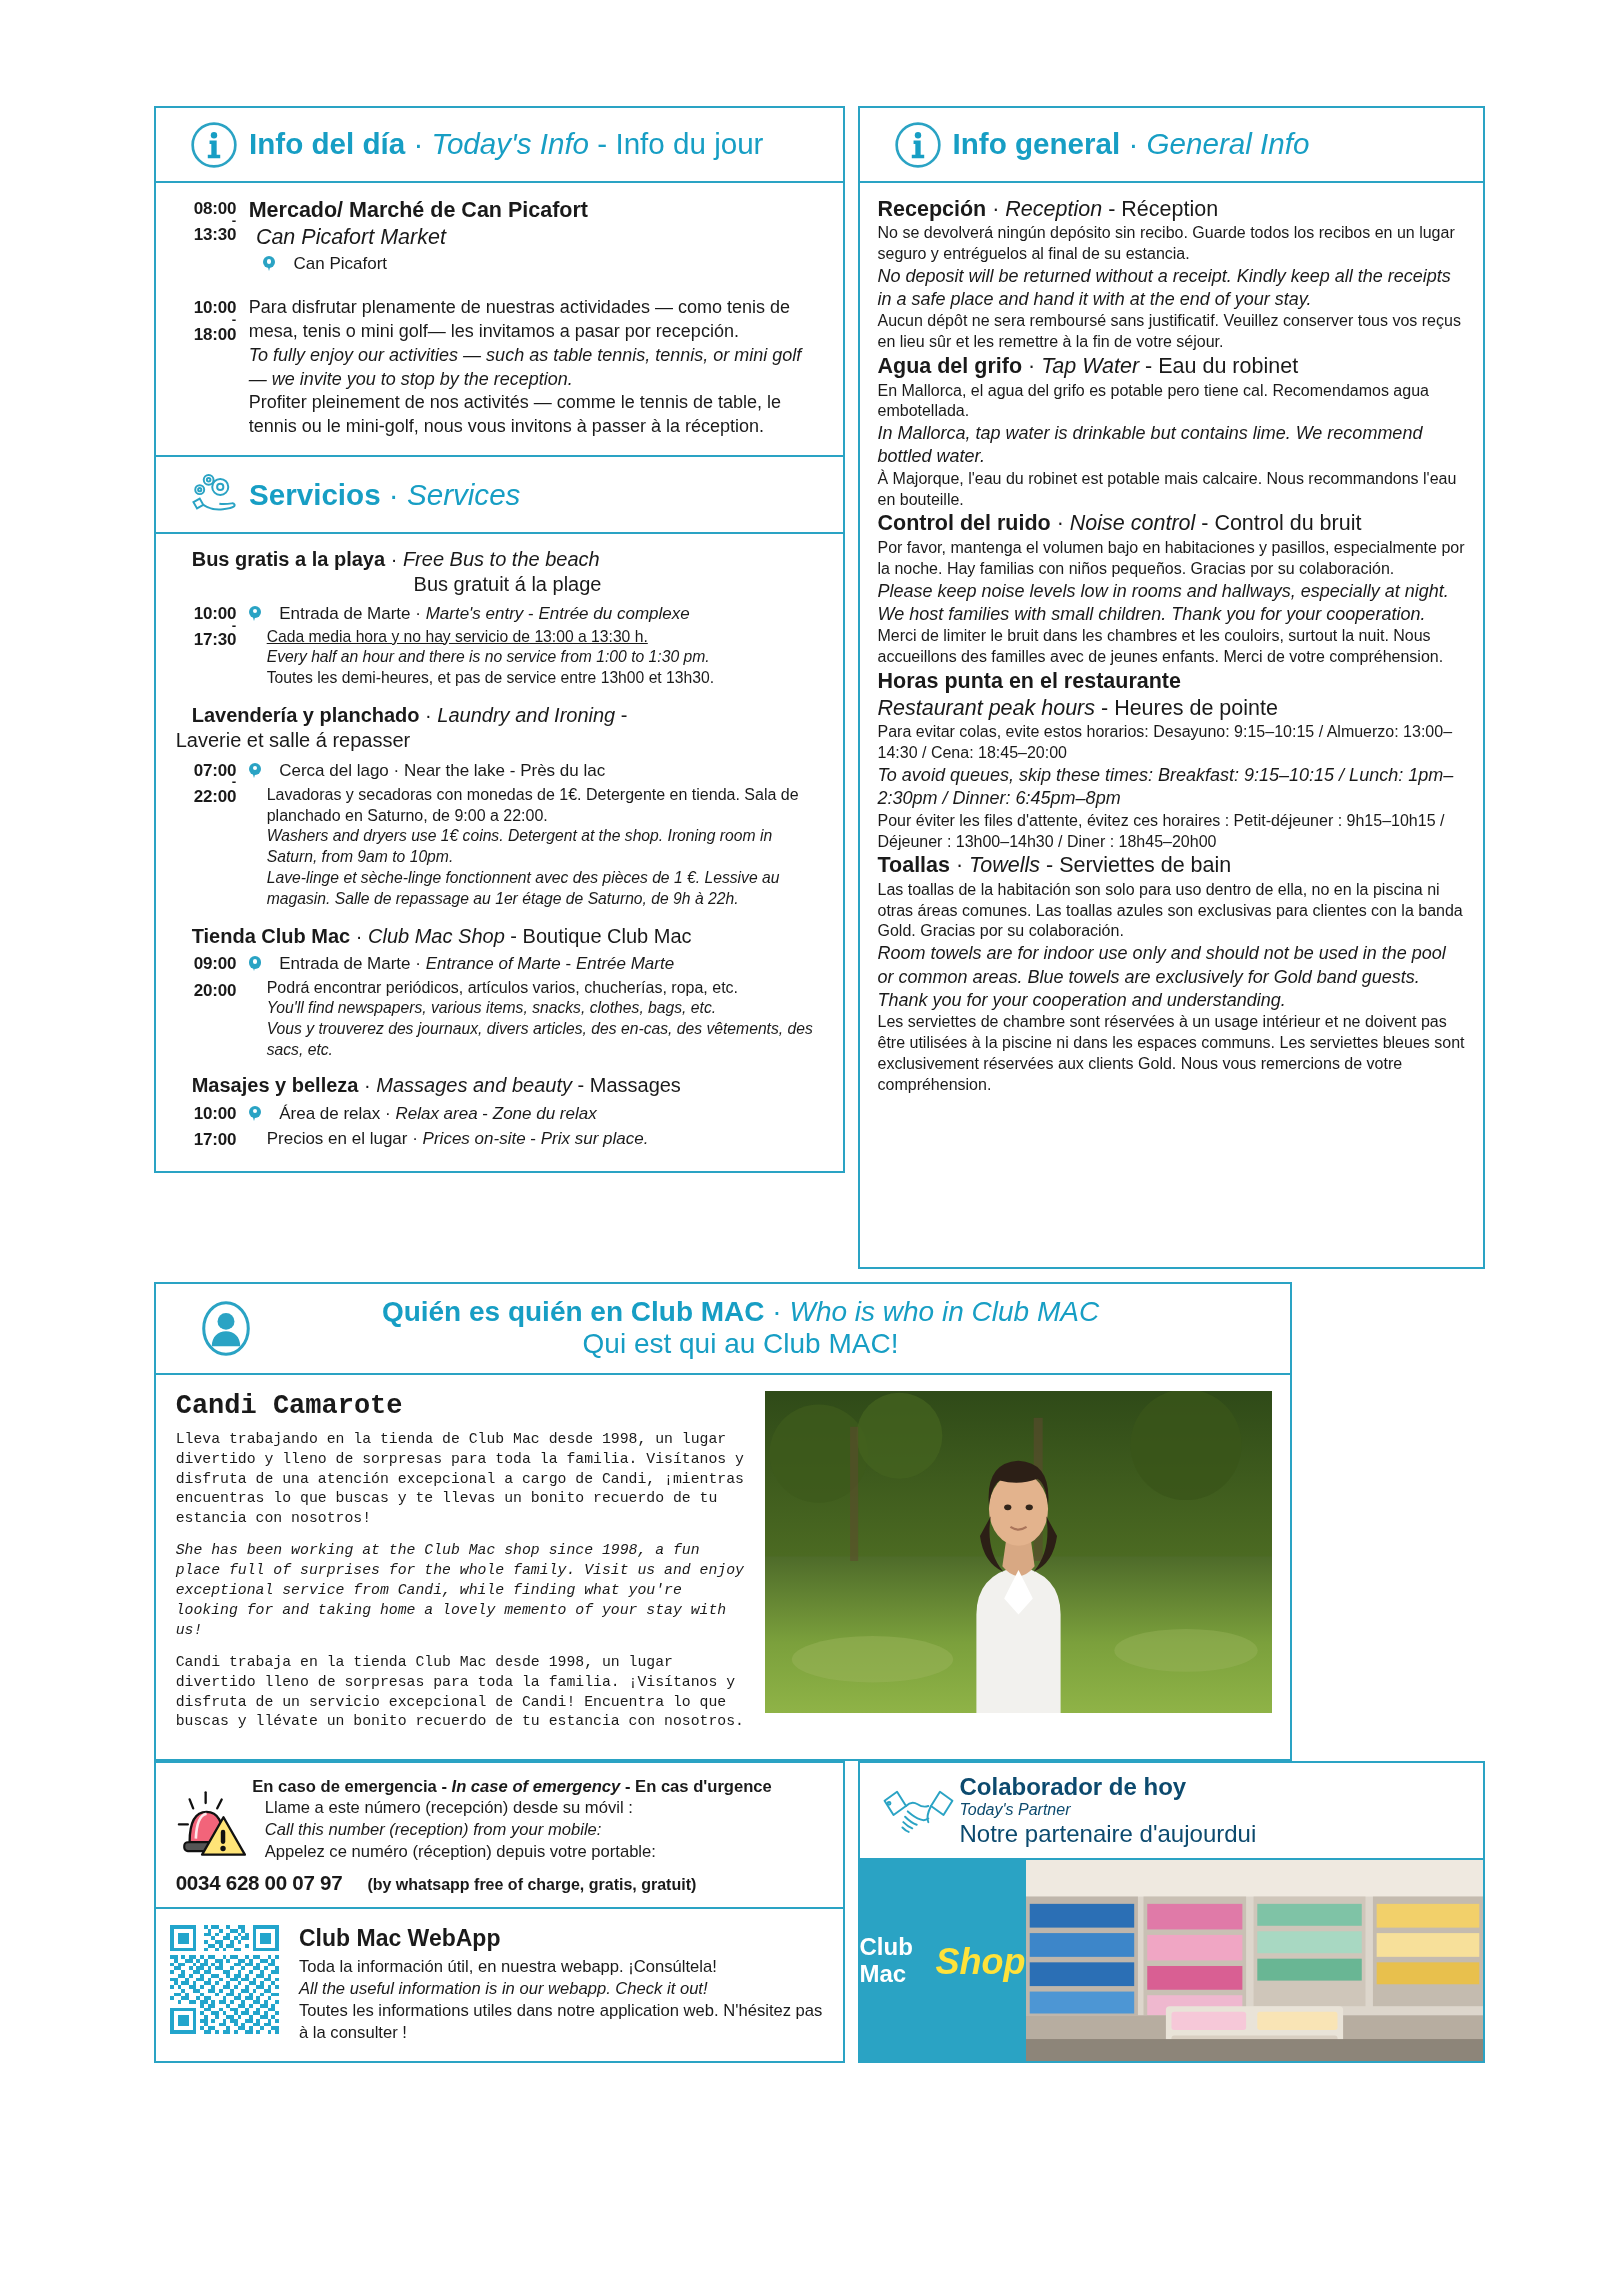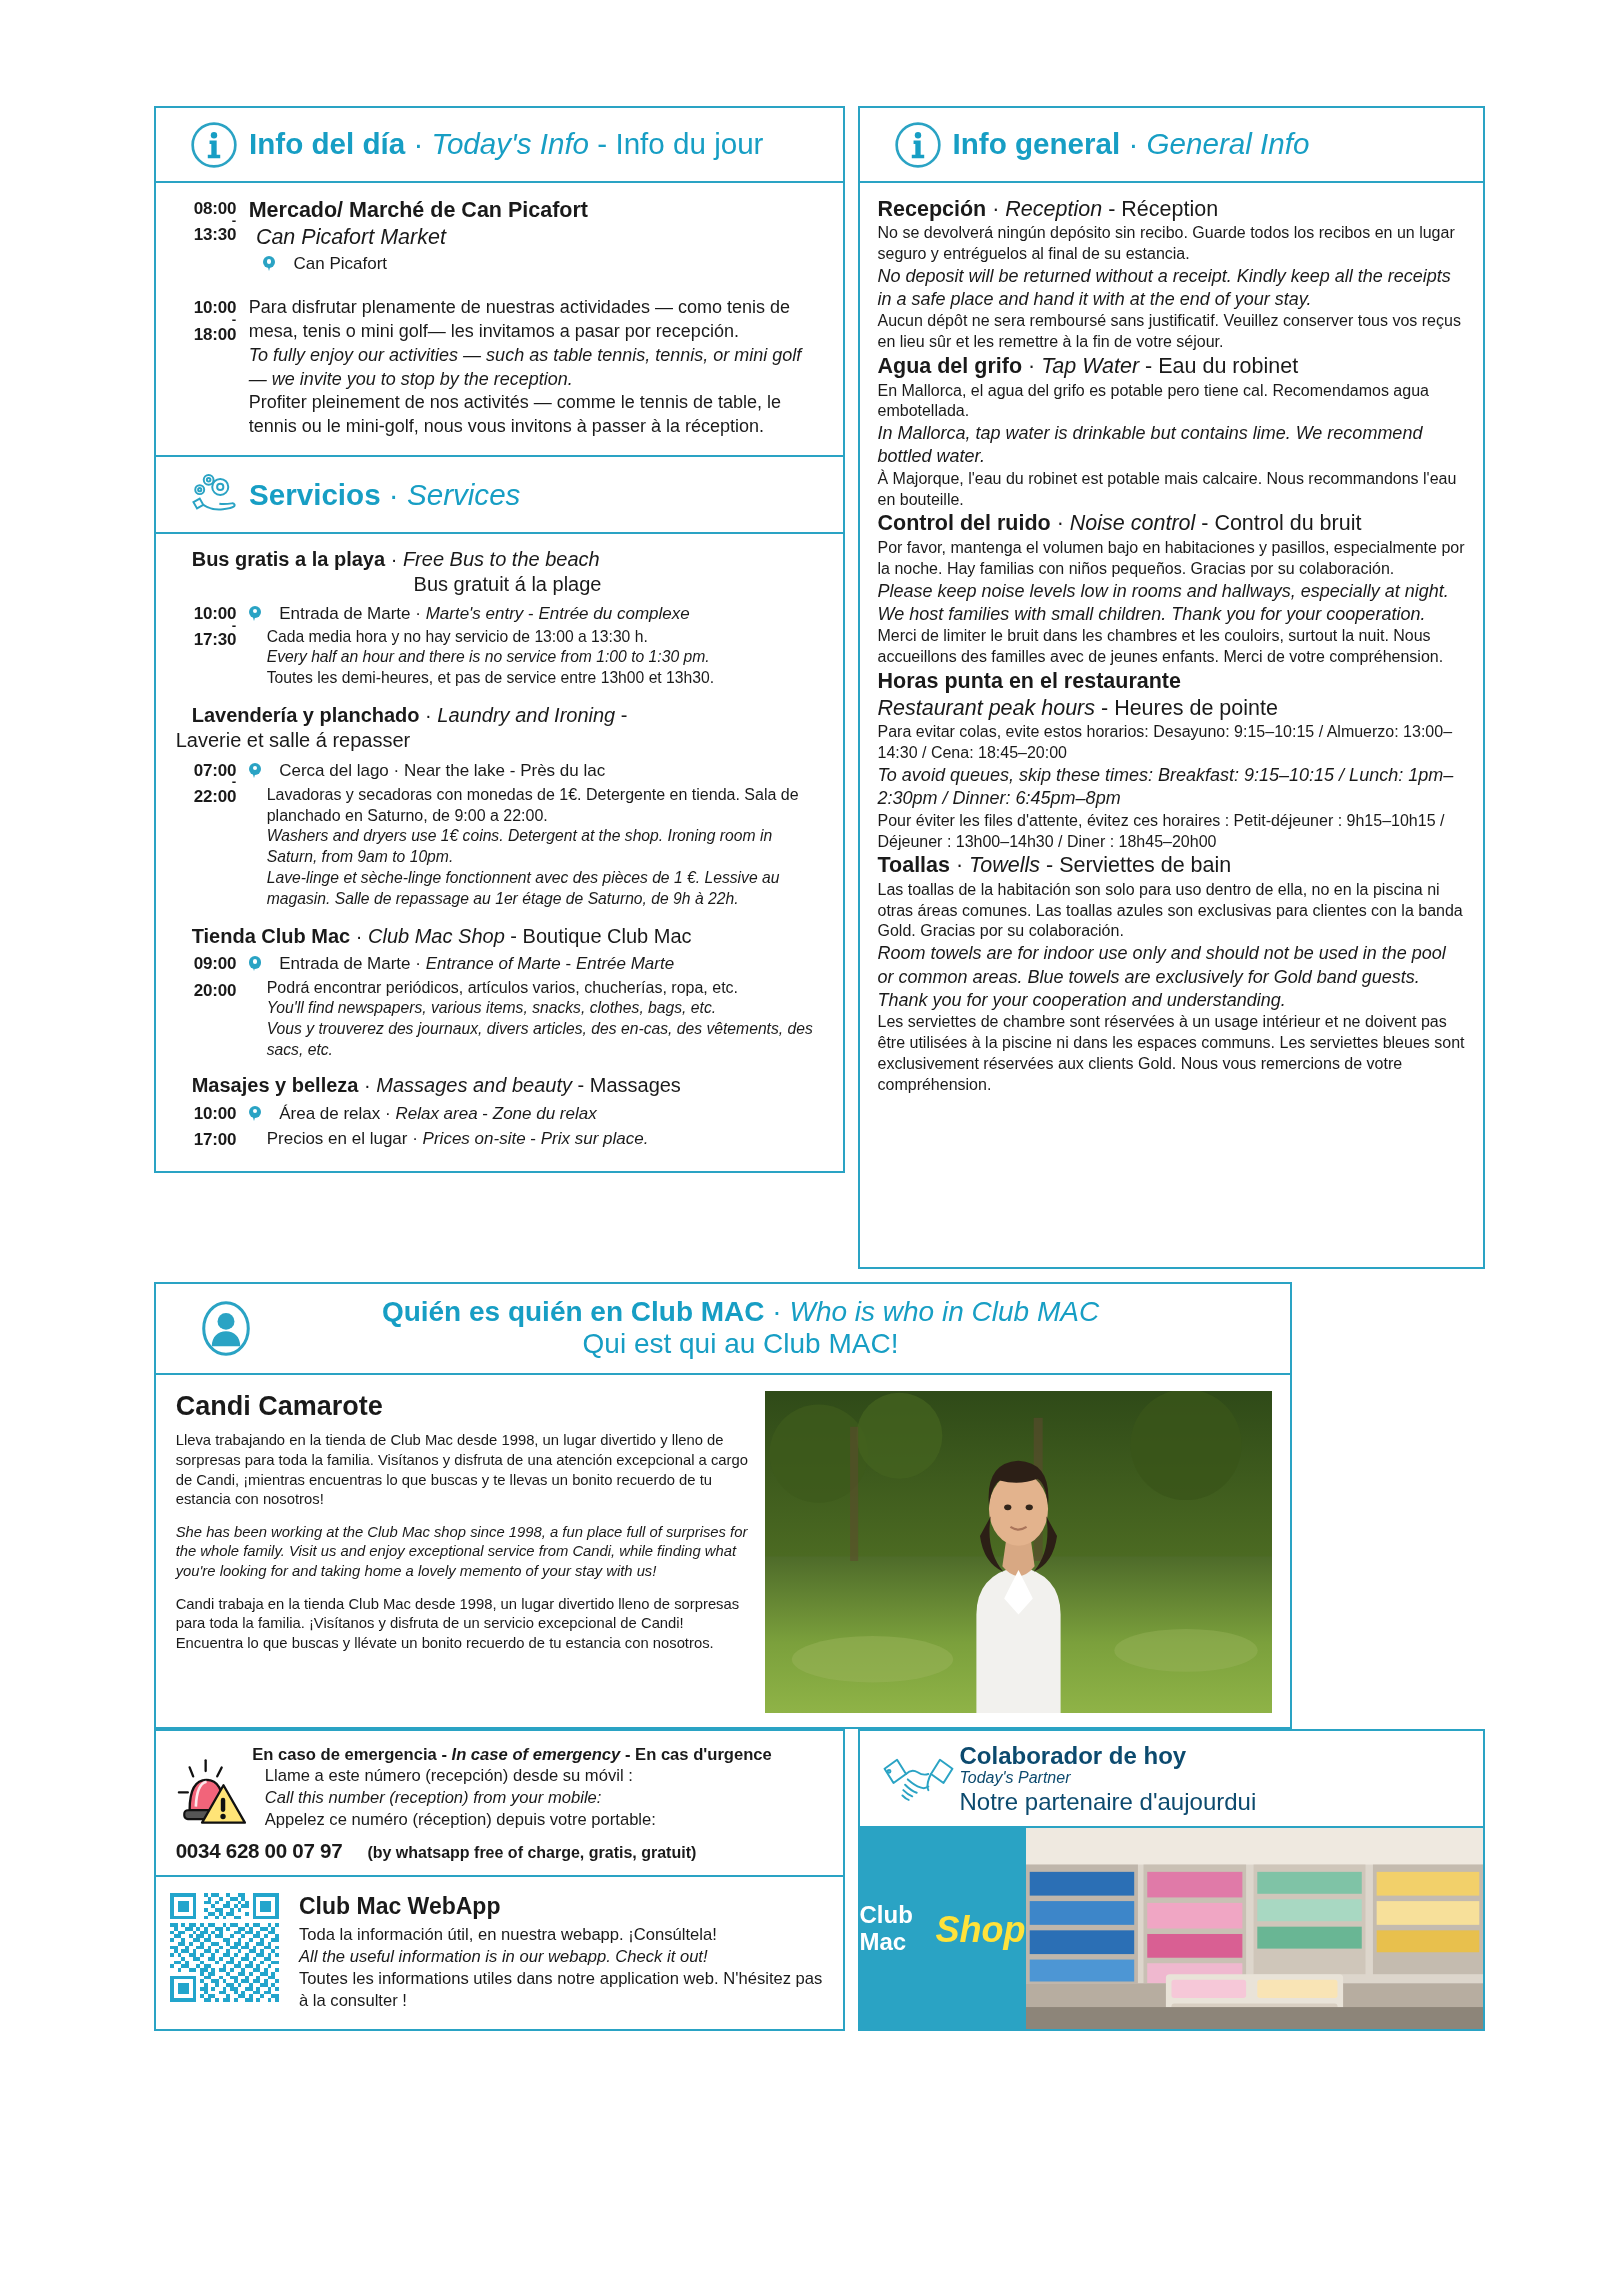--- a/index.html
+++ b/index.html
@@ -69,21 +69,21 @@
   .gi-h2 { font-size:21.5px; font-style:italic; line-height:1.25;}
   .gi-h2 .reg { font-style:normal;}
   .gi-es { font-size:16px; line-height:1.3; }
   .gi-en { font-size:18px; font-style:italic; line-height:1.3; }
   .gi-fr { font-size:16px; line-height:1.3; }
 
   
   .who-head { margin-top:12.5px; }
   .who-head .ttl { font-size:28px; }
   .who-body { border:2.2px solid #2aa3c4; box-sizing:border-box; display:flex; padding:16px 18px 14.3px 19.7px; }
-  .who-l { flex:1; padding-right:15px;}
+  .who-l { flex:1; padding-right:15px;font-family:Liberation Mono, monospace;}
   .who-name { font-size:27px; font-weight:bold; margin-bottom:9px;}
   .who-p { font-size:14.8px; line-height:1.34; margin-bottom:12.5px;}
   .who-p.it { font-style:italic; }
   .who-r { width:507px; flex:0 0 507px; }
   .photo { width:100%; height:322px; position:relative; overflow:hidden; background:#6a8a3a;}
 
   
   .bottom { display:flex; }
   .bl { width:691px; flex:0 0 691px;}
   .br { width:627px; flex:0 0 627px; margin-left:12.5px;}
@@ -207,21 +207,21 @@
               <div class="dash">-</div>
               <div class="t">17:30</div>
             </div>
             <div class="body-txt">
               <div class="loc">
                 <span class="pin">
                     <span></span>
                   </span>
                 <span><span>Entrada de Marte</span><span> · </span><i>Marte's entry</i><span> - </span><i>Entrée du complexe</i></span>
               </div>
-              <div class="sm-es" style="padding-left:18px;">Cada media hora y no hay servicio de 13:00 a 13:30 h.</div>
+              <div class="sm-es" style="padding-left:18px;text-decoration:underline;">Cada media hora y no hay servicio de 13:00 a 13:30 h.</div>
               <div class="sm-en" style="padding-left:18px;">Every half an hour and there is no service from 1:00 to 1:30 pm.</div>
               <div class="sm-es" style="padding-left:18px;">Toutes les demi-heures, et pas de service entre 13h00 et 13h30.</div>
             </div>
           </div>
         </div>
 
         <div class="svc" style="margin-top:14.3px;">
           <div class="svc-h">
             <span>Lavendería y planchado</span><span class="reg"> · </span><i>Laundry and Ironing</i><span class="reg"> - </span>
           </div>

